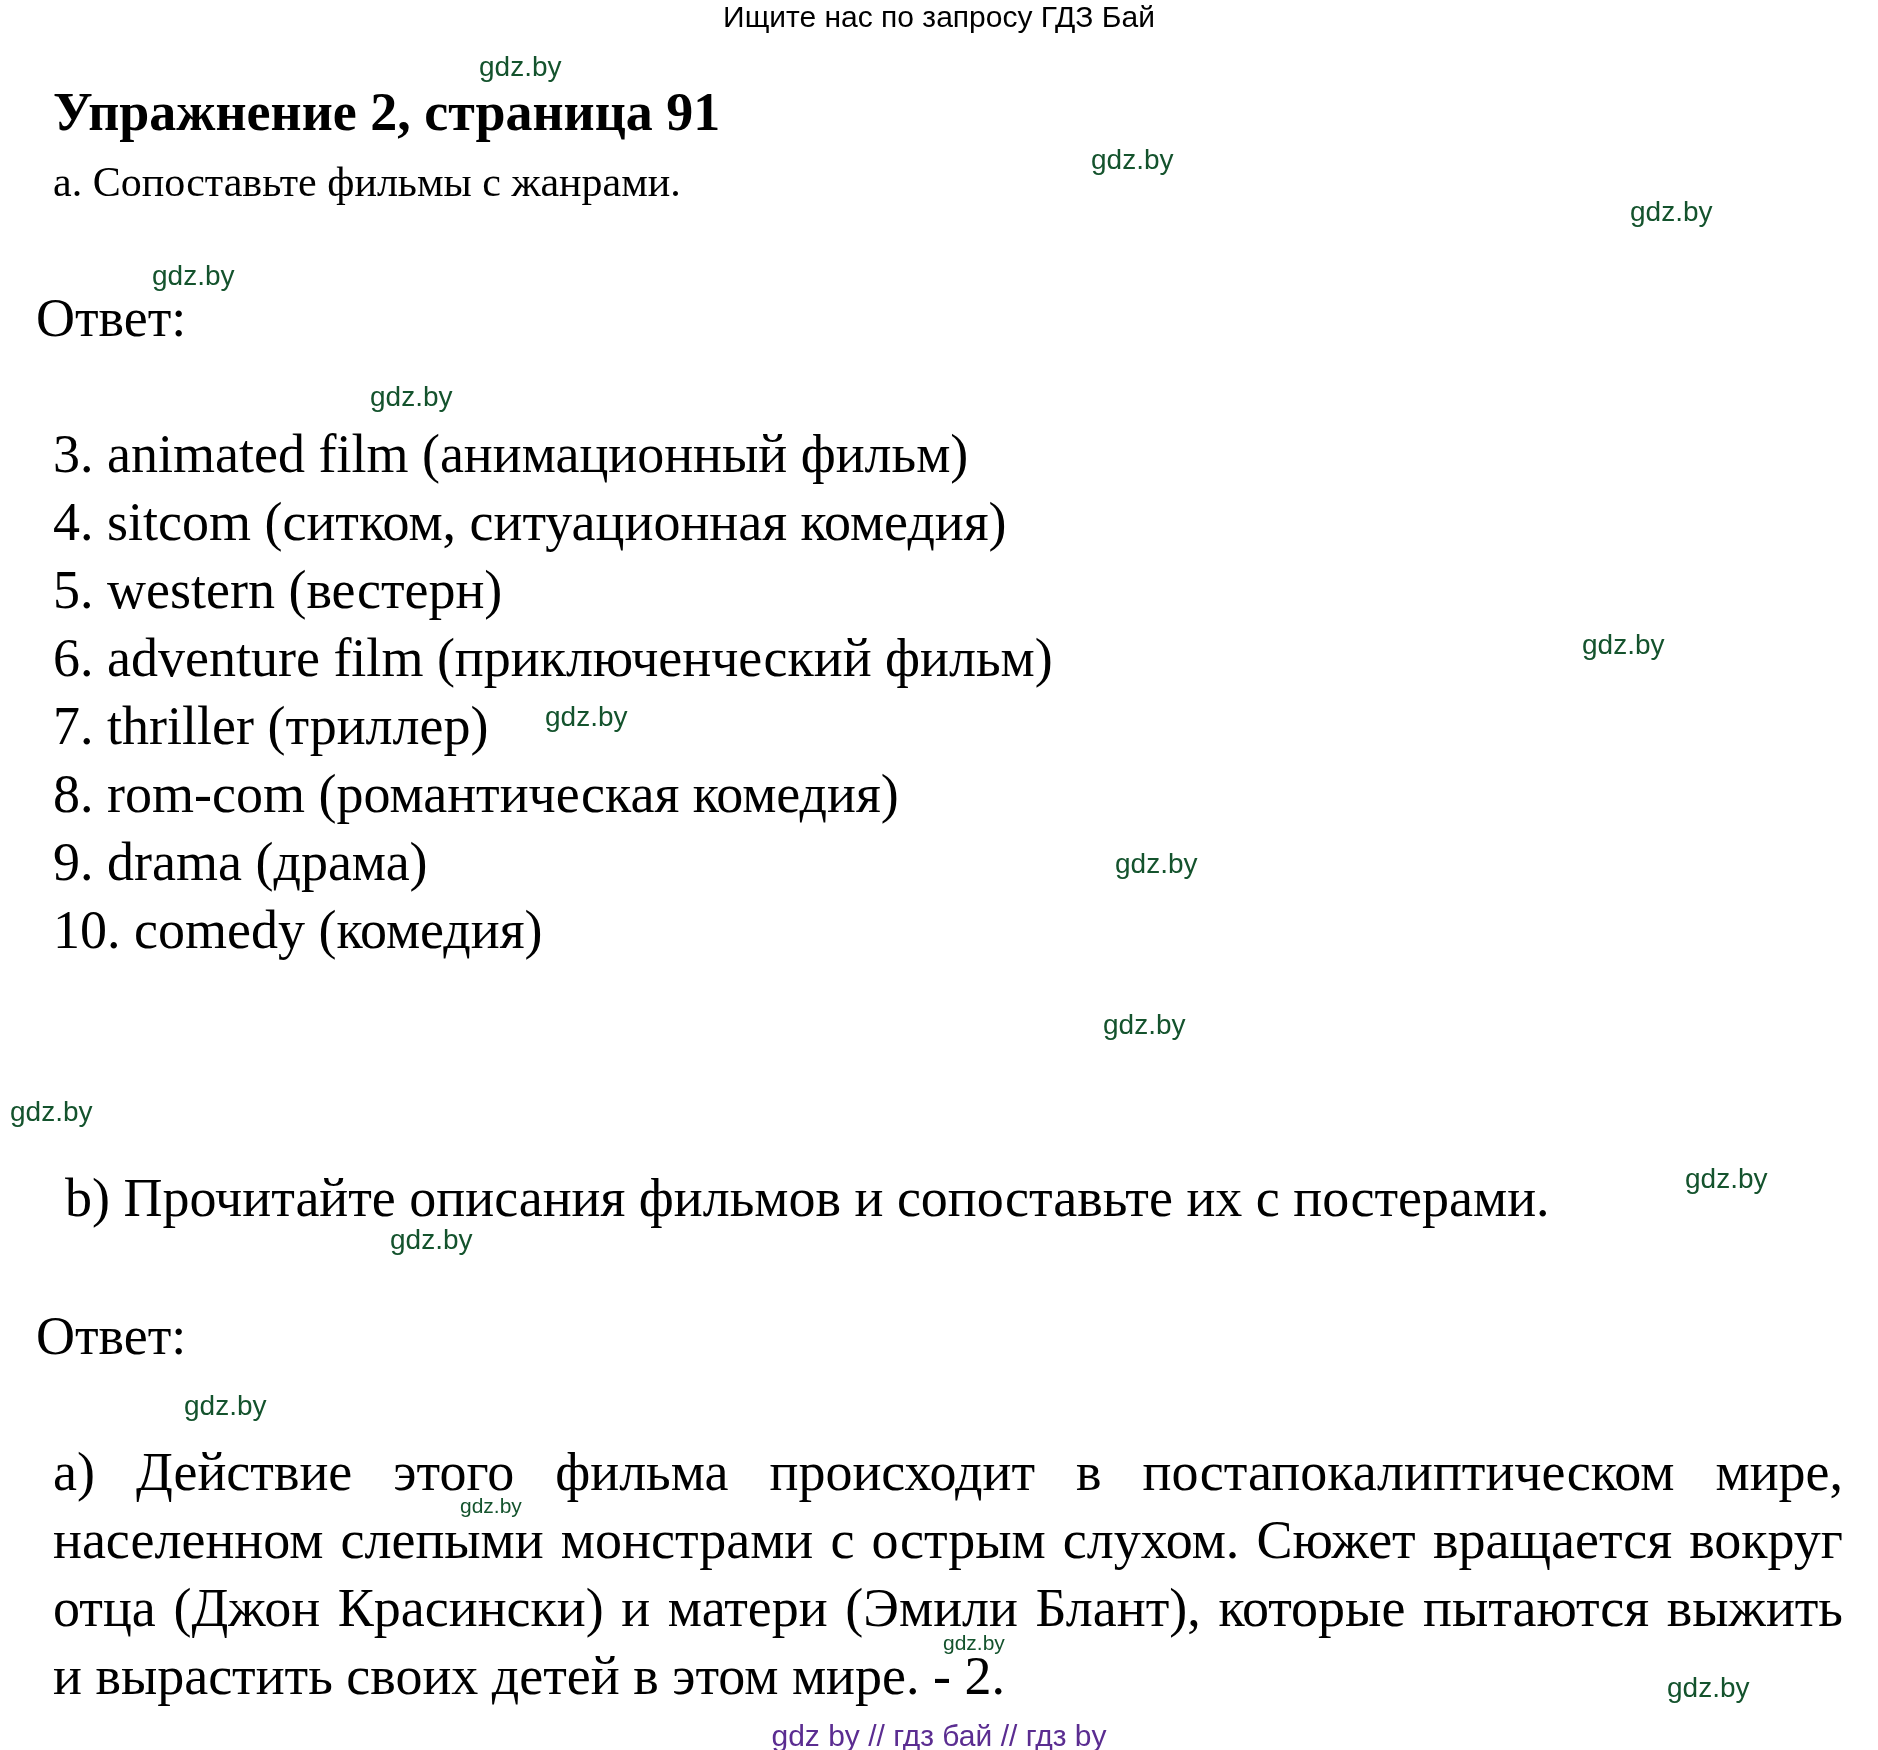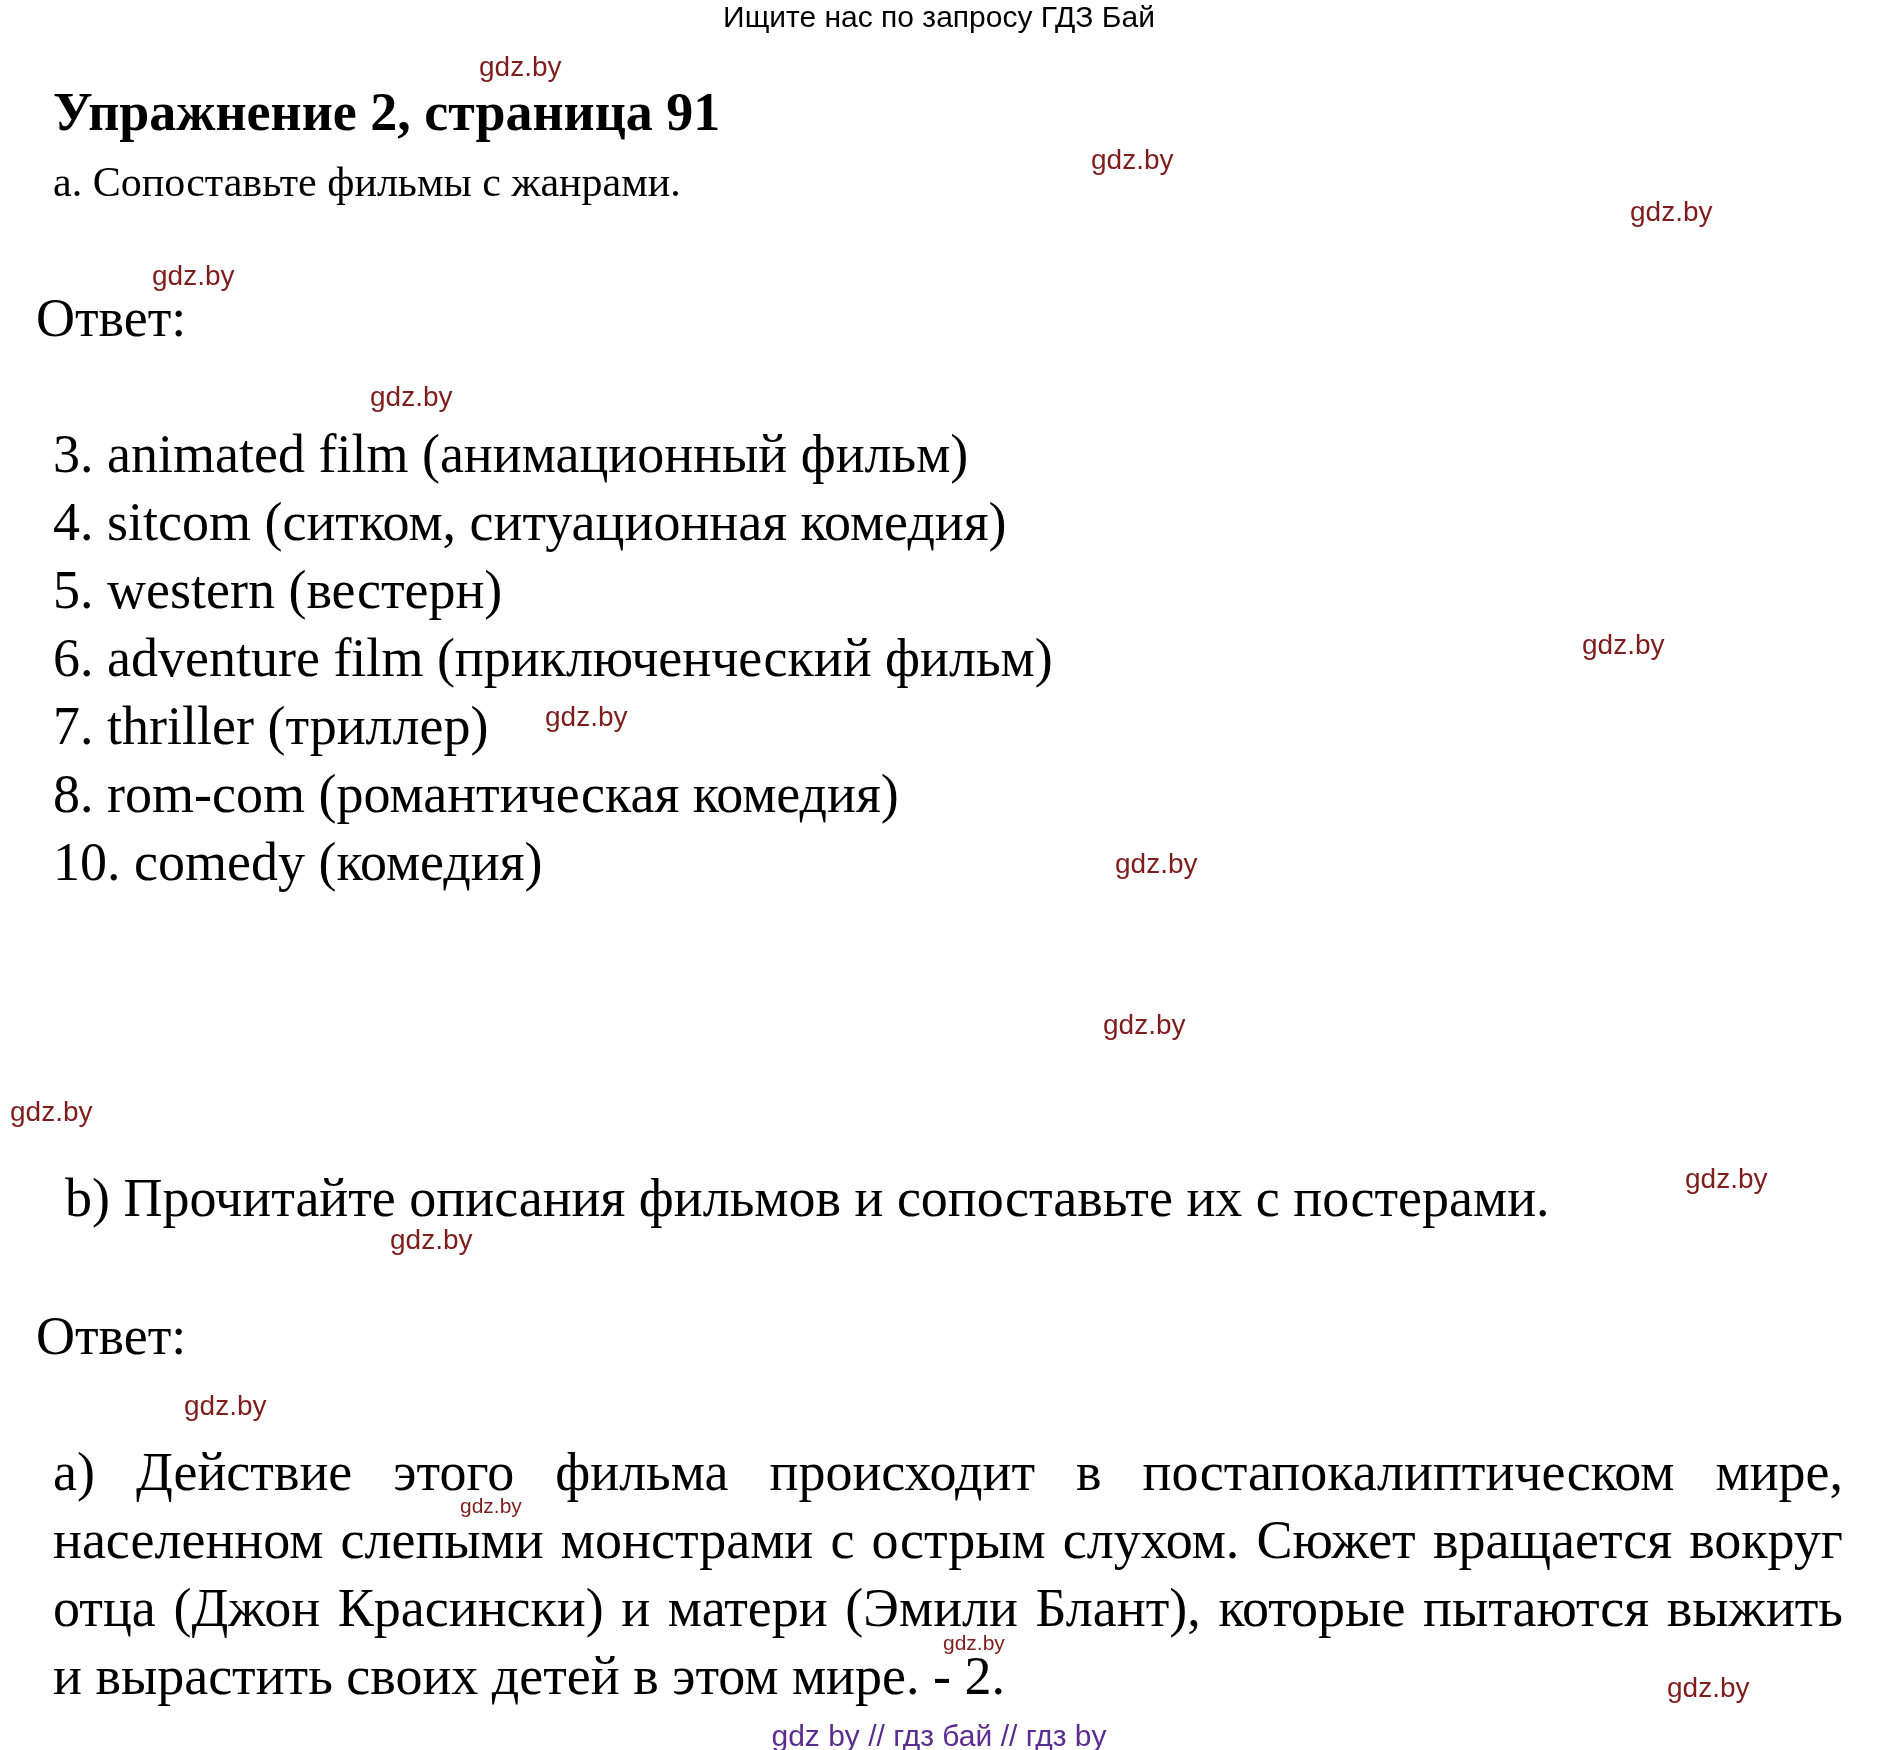--- a/index.html
+++ b/index.html
@@ -8,40 +8,41 @@
   .serif { font-family: "Liberation Serif", "DejaVu Serif", serif; color:#000; }
   .sans { font-family: "Liberation Sans", "DejaVu Sans", sans-serif; }
   .top-banner { left:0; width:1878px; top:0; text-align:center; font-size:30px; color:#000000; line-height:34px; }
   .title { left:53px; top:80px; font-size:54px; font-weight:bold; line-height:64px; }
   .subtitle { left:53px; top:150px; font-size:42px; line-height:64px; }
   .answer-label { left:36px; font-size:54px; line-height:64px; }
   .list { left:53px; top:420px; font-size:54px; line-height:68px; margin:0; padding:0; list-style:none; }
   .list li { white-space:nowrap; }
   .task-b { left:53px; top:1166px; font-size:54px; line-height:64px;margin-left:12px; }
   .para { left:53px; top:1438px; width:1790px; font-size:54px; line-height:68px; text-align:justify; white-space:normal; }
-  .wm { font-size:28px; color:#7f1d1d; line-height:30px; }
+  .wm { font-size:28px; color:#14532d; line-height:30px; }
   .wm.small { font-size:21px; }
   .footer { left:0; width:1878px; top:1720px; text-align:center; font-size:30px; color:#5b2d91; line-height:32px; }
 </style>
 </head>
 <body>
 
 <div class="abs sans top-banner">Ищите нас по запросу ГДЗ Бай</div>
 
 <div class="abs serif title">Упражнение 2, страница 91</div>
 <div class="abs serif subtitle">a. Сопоставьте фильмы с жанрами.</div>
 <div class="abs serif answer-label" style="top:286px;">Ответ:</div>
 
 <ul class="abs serif list">
   <li>3. animated film (анимационный фильм)</li>
   <li>4. sitcom (ситком, ситуационная комедия)</li>
   <li>5. western (вестерн)</li>
   <li>6. adventure film (приключенческий фильм)</li>
   <li>7. thriller (триллер)</li>
   <li>8. rom-com (романтическая комедия)</li>
+  <li>9. drama (драма)</li>
   <li>10. comedy (комедия)</li>
 </ul>
 
 <div class="abs serif task-b">b) Прочитайте описания фильмов и сопоставьте их с постерами.</div>
 <div class="abs serif answer-label" style="top:1304px;">Ответ:</div>
 <div class="abs serif para">а) Действие этого фильма происходит в постапокалиптическом мире, населенном слепыми монстрами с острым слухом. Сюжет вращается вокруг отца (Джон Красински) и матери (Эмили Блант), которые пытаются выжить и вырастить своих детей в этом мире. - 2.</div>
 
 <div class="abs sans wm" style="left:479px;top:52px;">gdz.by</div>
 <div class="abs sans wm" style="left:1091px;top:145px;">gdz.by</div>
 <div class="abs sans wm" style="left:1630px;top:197px;">gdz.by</div>

